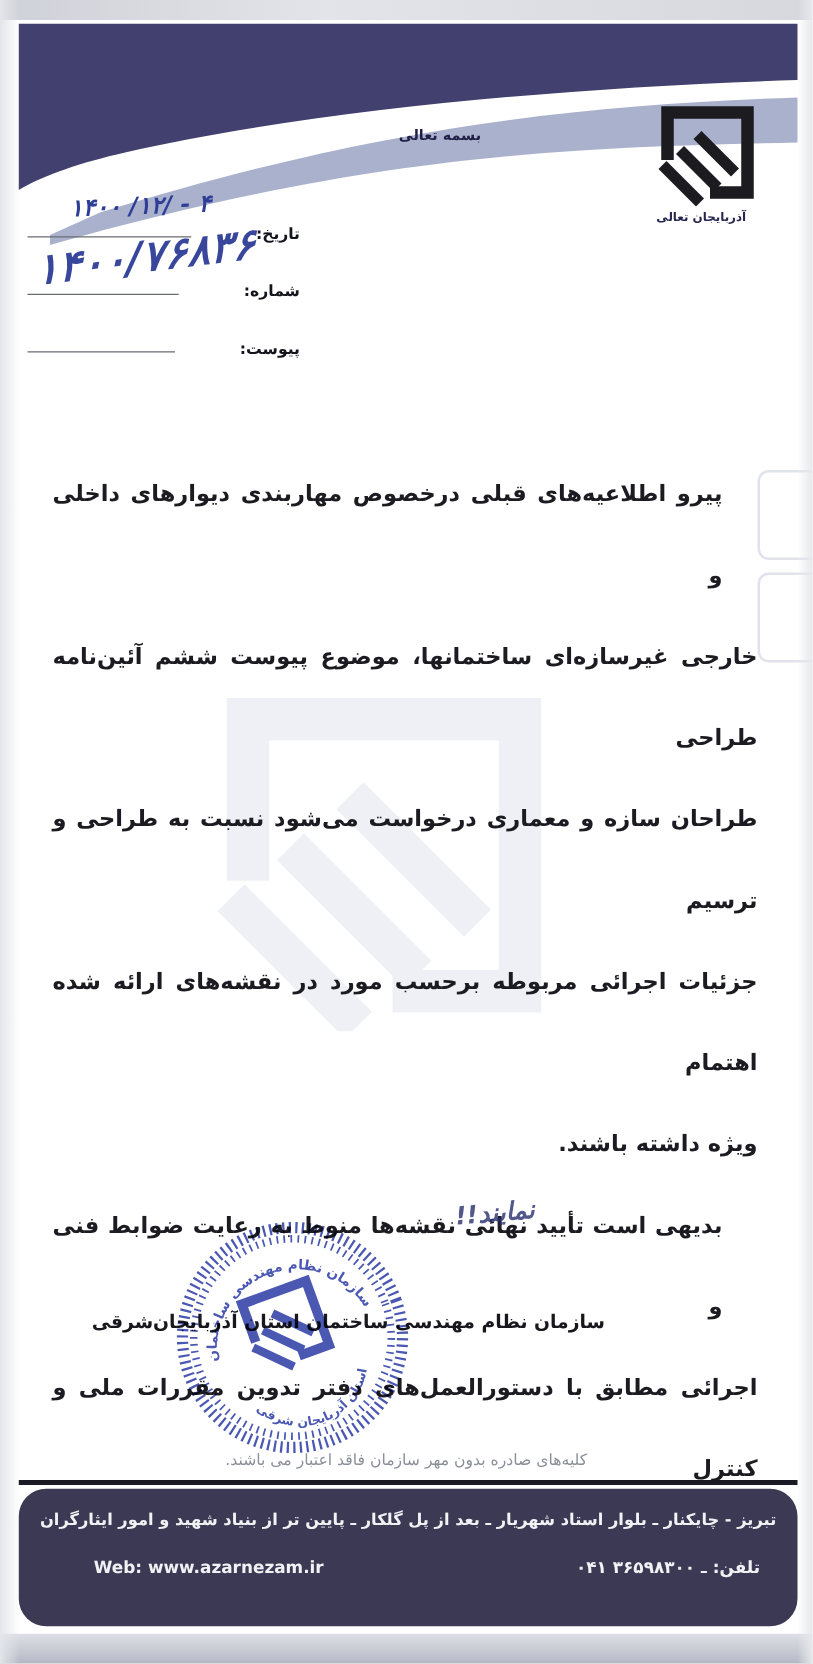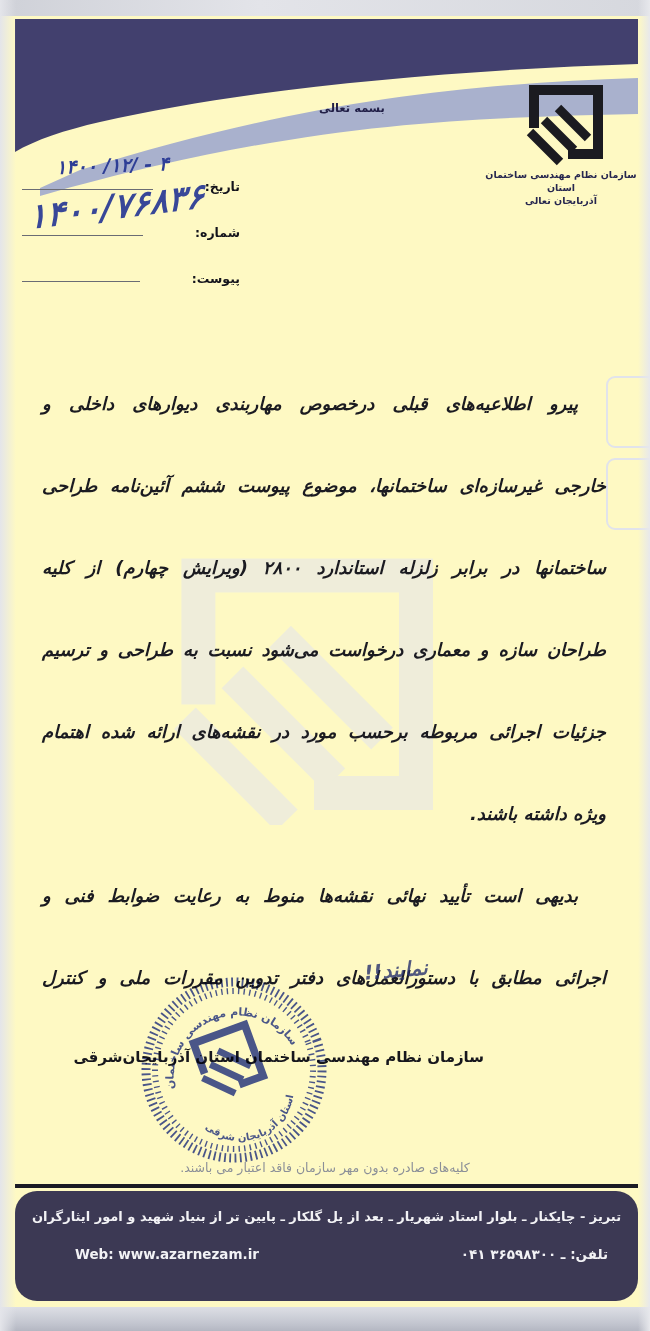--- a/index.html
+++ b/index.html
@@ -1,19 +1,19 @@
 <!DOCTYPE html>
 <html lang="fa"><head>
 <meta charset="utf-8">
 <style>
   html,body{margin:0;padding:0;background:#e9eaee;}
   *{box-sizing:border-box;}
   .page{
     position:relative;width:650px;height:1331px;margin:0 auto;
-    background:#fef9c3;overflow:hidden;
+    background:#ffffff;overflow:hidden;
     font-family:"DejaVu Sans",sans-serif;color:#1c1c22;
   }
   
   .scan-strip-top{position:absolute;top:0;left:0;width:650px;height:16px;
     background:linear-gradient(90deg,#cfd1d8,#e3e4e9 40%,#d6d8de);}
   .scan-strip-bottom{position:absolute;bottom:0;left:0;width:650px;height:24px;
     background:linear-gradient(#dddfe5,#c2c5cf 70%,#b4b7c2);}
   .edge-left{position:absolute;top:0;left:0;width:16px;height:1331px;
     background:linear-gradient(90deg,#e4e5ea,rgba(245,245,247,0));}
   .edge-right{position:absolute;top:0;right:0;width:12px;height:1331px;
@@ -31,21 +31,21 @@
   .meta-line{flex:1;border-bottom:1.2px solid #6a6c74;height:1px;margin-bottom:4px;}
   .handwriting{position:absolute;color:#2e3e96;font-weight:bold;font-style:italic;pointer-events:none;}
   .hw-date{top:-10px;left:34px;font-size:19px;transform:rotate(-2deg);letter-spacing:1px;}
   .hw-number{top:22px;left:6px;font-size:34px;transform:rotate(-7deg) skewX(-6deg);letter-spacing:3px;opacity:.95;}
 
   
   .page-title{position:absolute;top:288px;left:0;width:100%;text-align:center;
     font-size:30px;font-weight:bold;color:#17171d;direction:rtl;}
   .body-text{position:absolute;top:363px;left:42px;right:44px;direction:rtl;
     font-size:18px;font-weight:bold;color:#1b1b21;}
-  .line{line-height:82px;text-align:justify;text-align-last:justify;white-space:normal;font-style:italic;}
+  .line{line-height:65px;text-align:justify;text-align-last:justify;white-space:normal;}
   .line.indent{padding-right:28px;}
   .line.last{text-align:left;text-align-last:right;}
   .hw-note{top:595px;right:178px;font-size:20px;transform:rotate(-5deg);opacity:.8;color:#27306e;}
 
   
   .signature{position:absolute;top:1048px;left:64px;width:420px;direction:rtl;text-align:right;
     font-size:15px;font-weight:bold;color:#17171d;}
   .stamp-svg{position:absolute;top:972px;left:116px;mix-blend-mode:multiply;opacity:.92;}
 
   .disclaimer{position:absolute;top:1160px;left:0;width:100%;text-align:center;direction:rtl;
@@ -81,21 +81,20 @@
     <text x="352" y="112" text-anchor="middle" font-size="11.5" font-weight="bold" fill="#211f47">بسمه تعالی</text>
     <g transform="translate(528,84)" stroke="#1b1b20" fill="none" stroke-width="10">
       <path d="M6,44 L6,6 L70,6 L70,70 L40,70"></path>
       <path d="M2,48 L32,78" stroke-width="9"></path>
       <path d="M16,36 L46,66" stroke-width="9"></path>
       <path d="M30,24 L60,54" stroke-width="9"></path>
     </g>
   </svg>
 
   <div class="org-name">
-    <div>سازمان نظام مهندسی ساختمان استان</div>
     <div>آذربایجان تعالی</div>
   </div>
 
   <div class="meta">
     <div class="meta-row">
       <span class="meta-label">تاریخ:</span>
       <span class="meta-line"></span>
     </div>
     <div class="meta-row">
       <span class="meta-label">شماره:</span>
@@ -118,21 +117,20 @@
     </g>
   </svg>
   <div class="ghost-rect ghost-1"></div>
   <div class="ghost-rect ghost-2"></div>
 
 
   <div class="body-text">
     <div>
       <div class="line indent">پیرو اطلاعیه‌های قبلی درخصوص مهاربندی دیوارهای داخلی و</div>
       <div class="line">خارجی غیرسازه‌ای ساختمانها، موضوع پیوست ششم آئین‌نامه طراحی</div>
-      <div class="line">ساختمانها در برابر زلزله استاندارد ۲۸۰۰ (ویرایش چهارم) از کلیه</div>
       <div class="line">طراحان سازه و معماری درخواست می‌شود نسبت به طراحی و ترسیم</div>
       <div class="line">جزئیات اجرائی مربوطه برحسب مورد در نقشه‌های ارائه شده اهتمام</div>
       <div class="line last">ویژه داشته باشند.</div>
     </div>
     <div>
       <div class="line indent">بدیهی است تأیید نهائی نقشه‌ها منوط به رعایت ضوابط فنی و</div>
       <div class="line">اجرائی مطابق با دستورالعمل‌های دفتر تدوین مقررات ملی و کنترل</div>
 
     </div>
     <span class="handwriting hw-note">نمایند!!</span>

